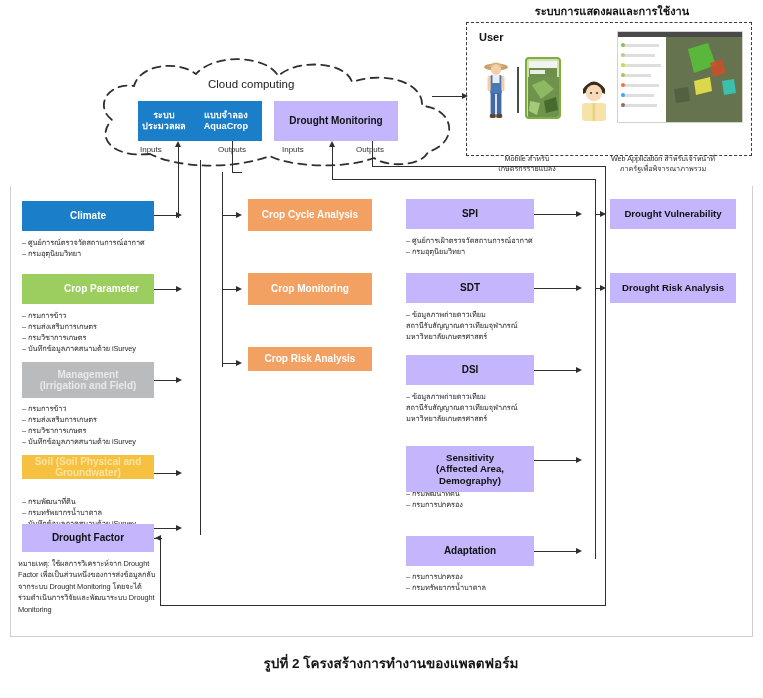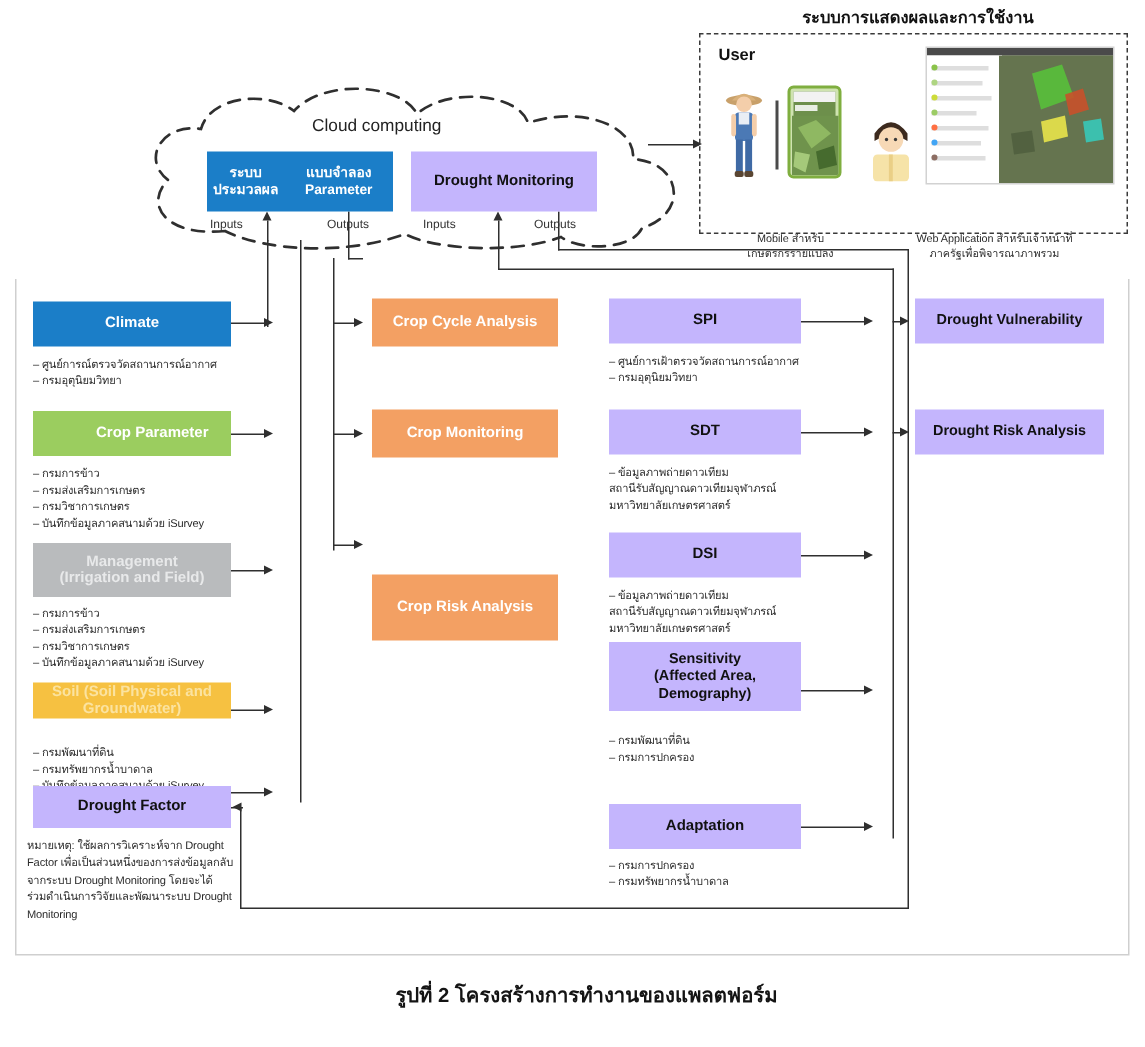--- a/index.html
+++ b/index.html
@@ -220,21 +220,21 @@
                C 362 50, 368 84, 336 94
                C 330 108, 296 110, 282 100
                C 250 112, 196 108, 178 98
                C 140 112, 86 110, 58 96 Z" fill="none" stroke="#2f2f2f" stroke-width="1.8" stroke-dasharray="8 6" stroke-linecap="round"></path>
     </svg>
   </div>
   <div id="cloud-label">Cloud computing</div>
 
   <div class="box blue" style="left:138px; top:101px; width:124px; height:40px; font-size:9.2px; flex-direction:row;">
     <span>ระบบประมวลผล</span>
-    <span>แบบจำลอง Parameter</span>
+    <span>แบบจำลอง AquaCrop</span>
   </div>
   <div class="box ltblue" style="left:274px; top:101px; width:124px; height:40px; font-size:10px;">
     <span>Drought Monitoring</span>
   </div>
 
   <div class="iolabel" style="left:140px; top:145px;">Inputs</div>
   <div class="iolabel" style="left:218px; top:145px;">Outputs</div>
   <div class="iolabel" style="left:282px; top:145px;">Inputs</div>
   <div class="iolabel" style="left:356px; top:145px;">Outputs</div>
 
@@ -277,21 +277,21 @@
 จากระบบ Drought Monitoring โดยจะได้
 ร่วมดำเนินการวิจัยและพัฒนาระบบ Drought
 Monitoring</div>
 
   <div class="box orange" style="left:248px; top:199px; width:124px; height:32px; font-size:10px;">
     <span>Crop Cycle Analysis</span>
   </div>
   <div class="box orange" style="left:248px; top:273px; width:124px; height:32px; font-size:10px;">
     <span>Crop Monitoring</span>
   </div>
-  <div class="box orange" style="left:248px; top:347px; width:124px; height:44px; font-size:10px;margin-top:36px;">
+  <div class="box orange" style="left:248px; top:347px; width:124px; height:24px; font-size:10px;">
     <span>Crop Risk Analysis</span>
   </div>
 
   <div class="box ltblue" style="left:406px; top:199px; width:128px; height:30px; font-size:10px;">
     <span>SPI</span>
   </div>
   <div class="srcnote" style="left:406px; top:236px; width:175px;">– ศูนย์การเฝ้าตรวจวัดสถานการณ์อากาศ
 – กรมอุตุนิยมวิทยา</div>
 
   <div class="box ltblue" style="left:406px; top:273px; width:128px; height:30px; font-size:10px;">
@@ -301,21 +301,21 @@
 สถานีรับสัญญาณดาวเทียมจุฬาภรณ์
 มหาวิทยาลัยเกษตรศาสตร์</div>
 
   <div class="box ltblue" style="left:406px; top:355px; width:128px; height:30px; font-size:10px;">
     <span>DSI</span>
   </div>
   <div class="srcnote" style="left:406px; top:392px; width:175px;">– ข้อมูลภาพถ่ายดาวเทียม
 สถานีรับสัญญาณดาวเทียมจุฬาภรณ์
 มหาวิทยาลัยเกษตรศาสตร์</div>
 
-  <div class="box ltblue" style="left:406px; top:428px; width:128px; height:46px; font-size:9.6px; white-space:pre-line;">
+  <div class="box ltblue" style="left:406px; top:446px; width:128px; height:46px; font-size:9.6px; white-space:pre-line;">
     <span style="white-space:pre-line;">Sensitivity
 (Affected Area,
 Demography)</span>
   </div>
   <div class="srcnote" style="left:406px; top:489px; width:175px;">– กรมพัฒนาที่ดิน
 – กรมการปกครอง</div>
 
   <div class="box ltblue" style="left:406px; top:536px; width:128px; height:30px; font-size:10px;">
     <span>Adaptation</span>
   </div>

